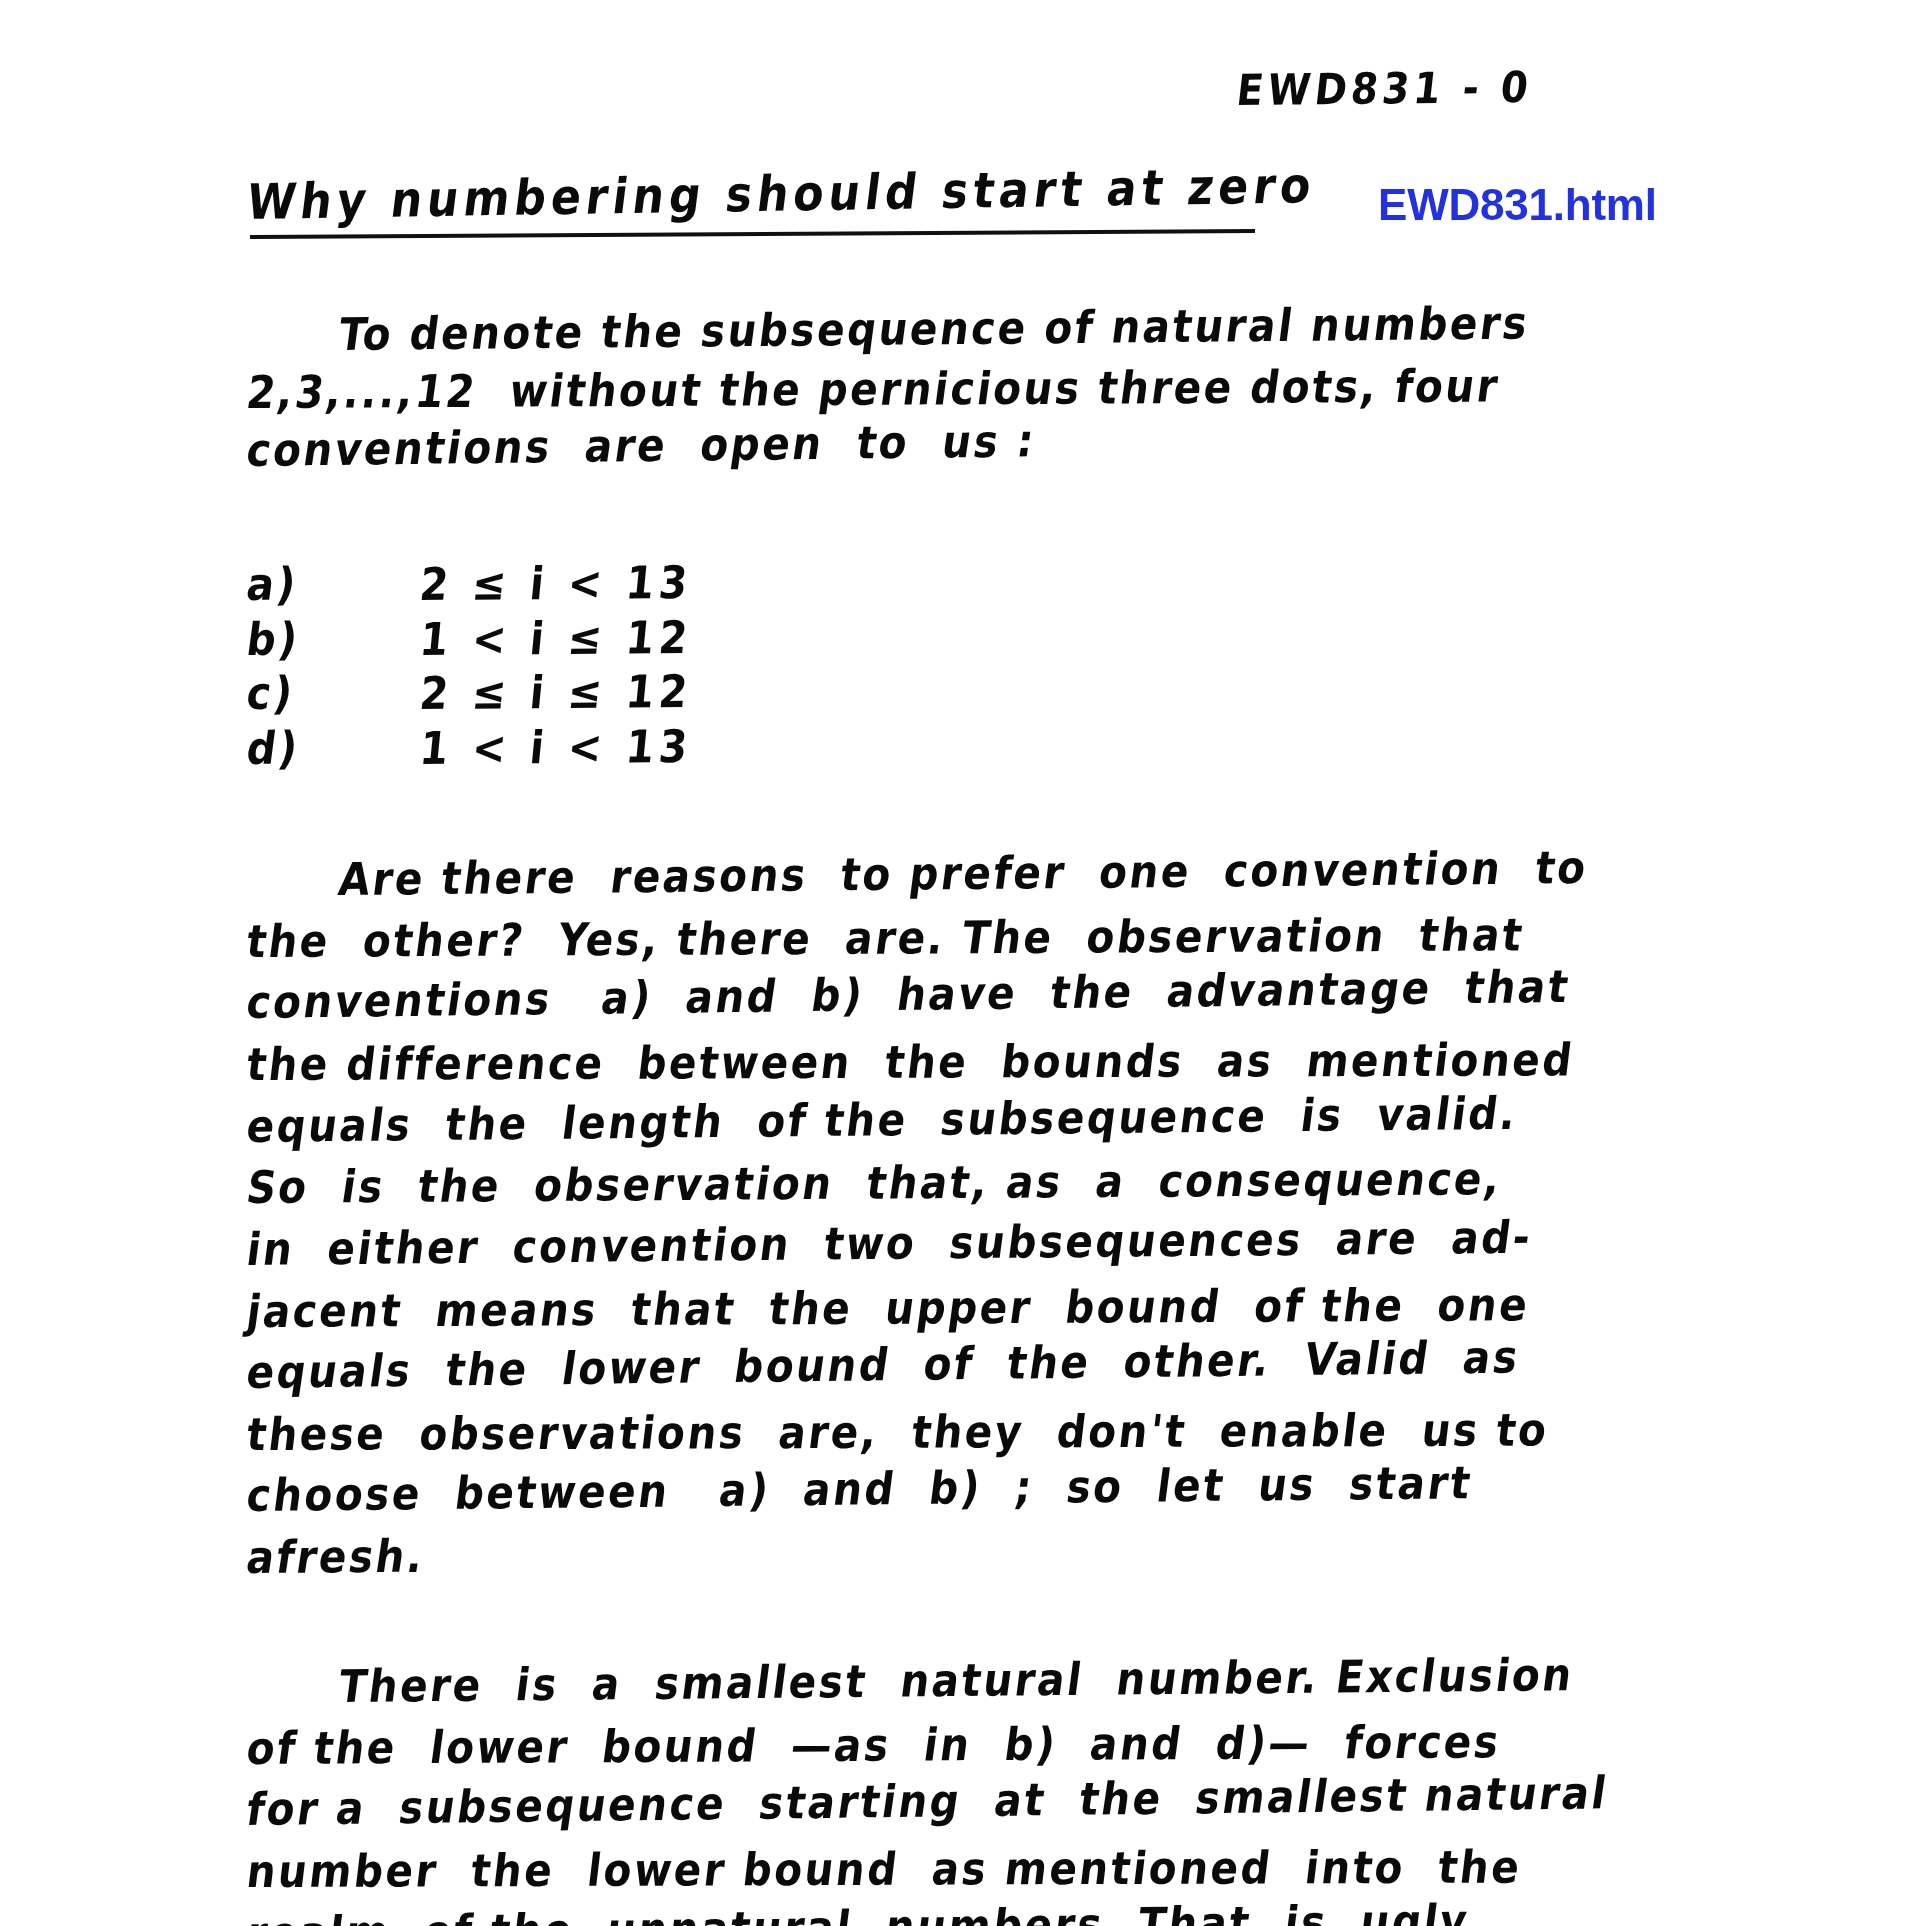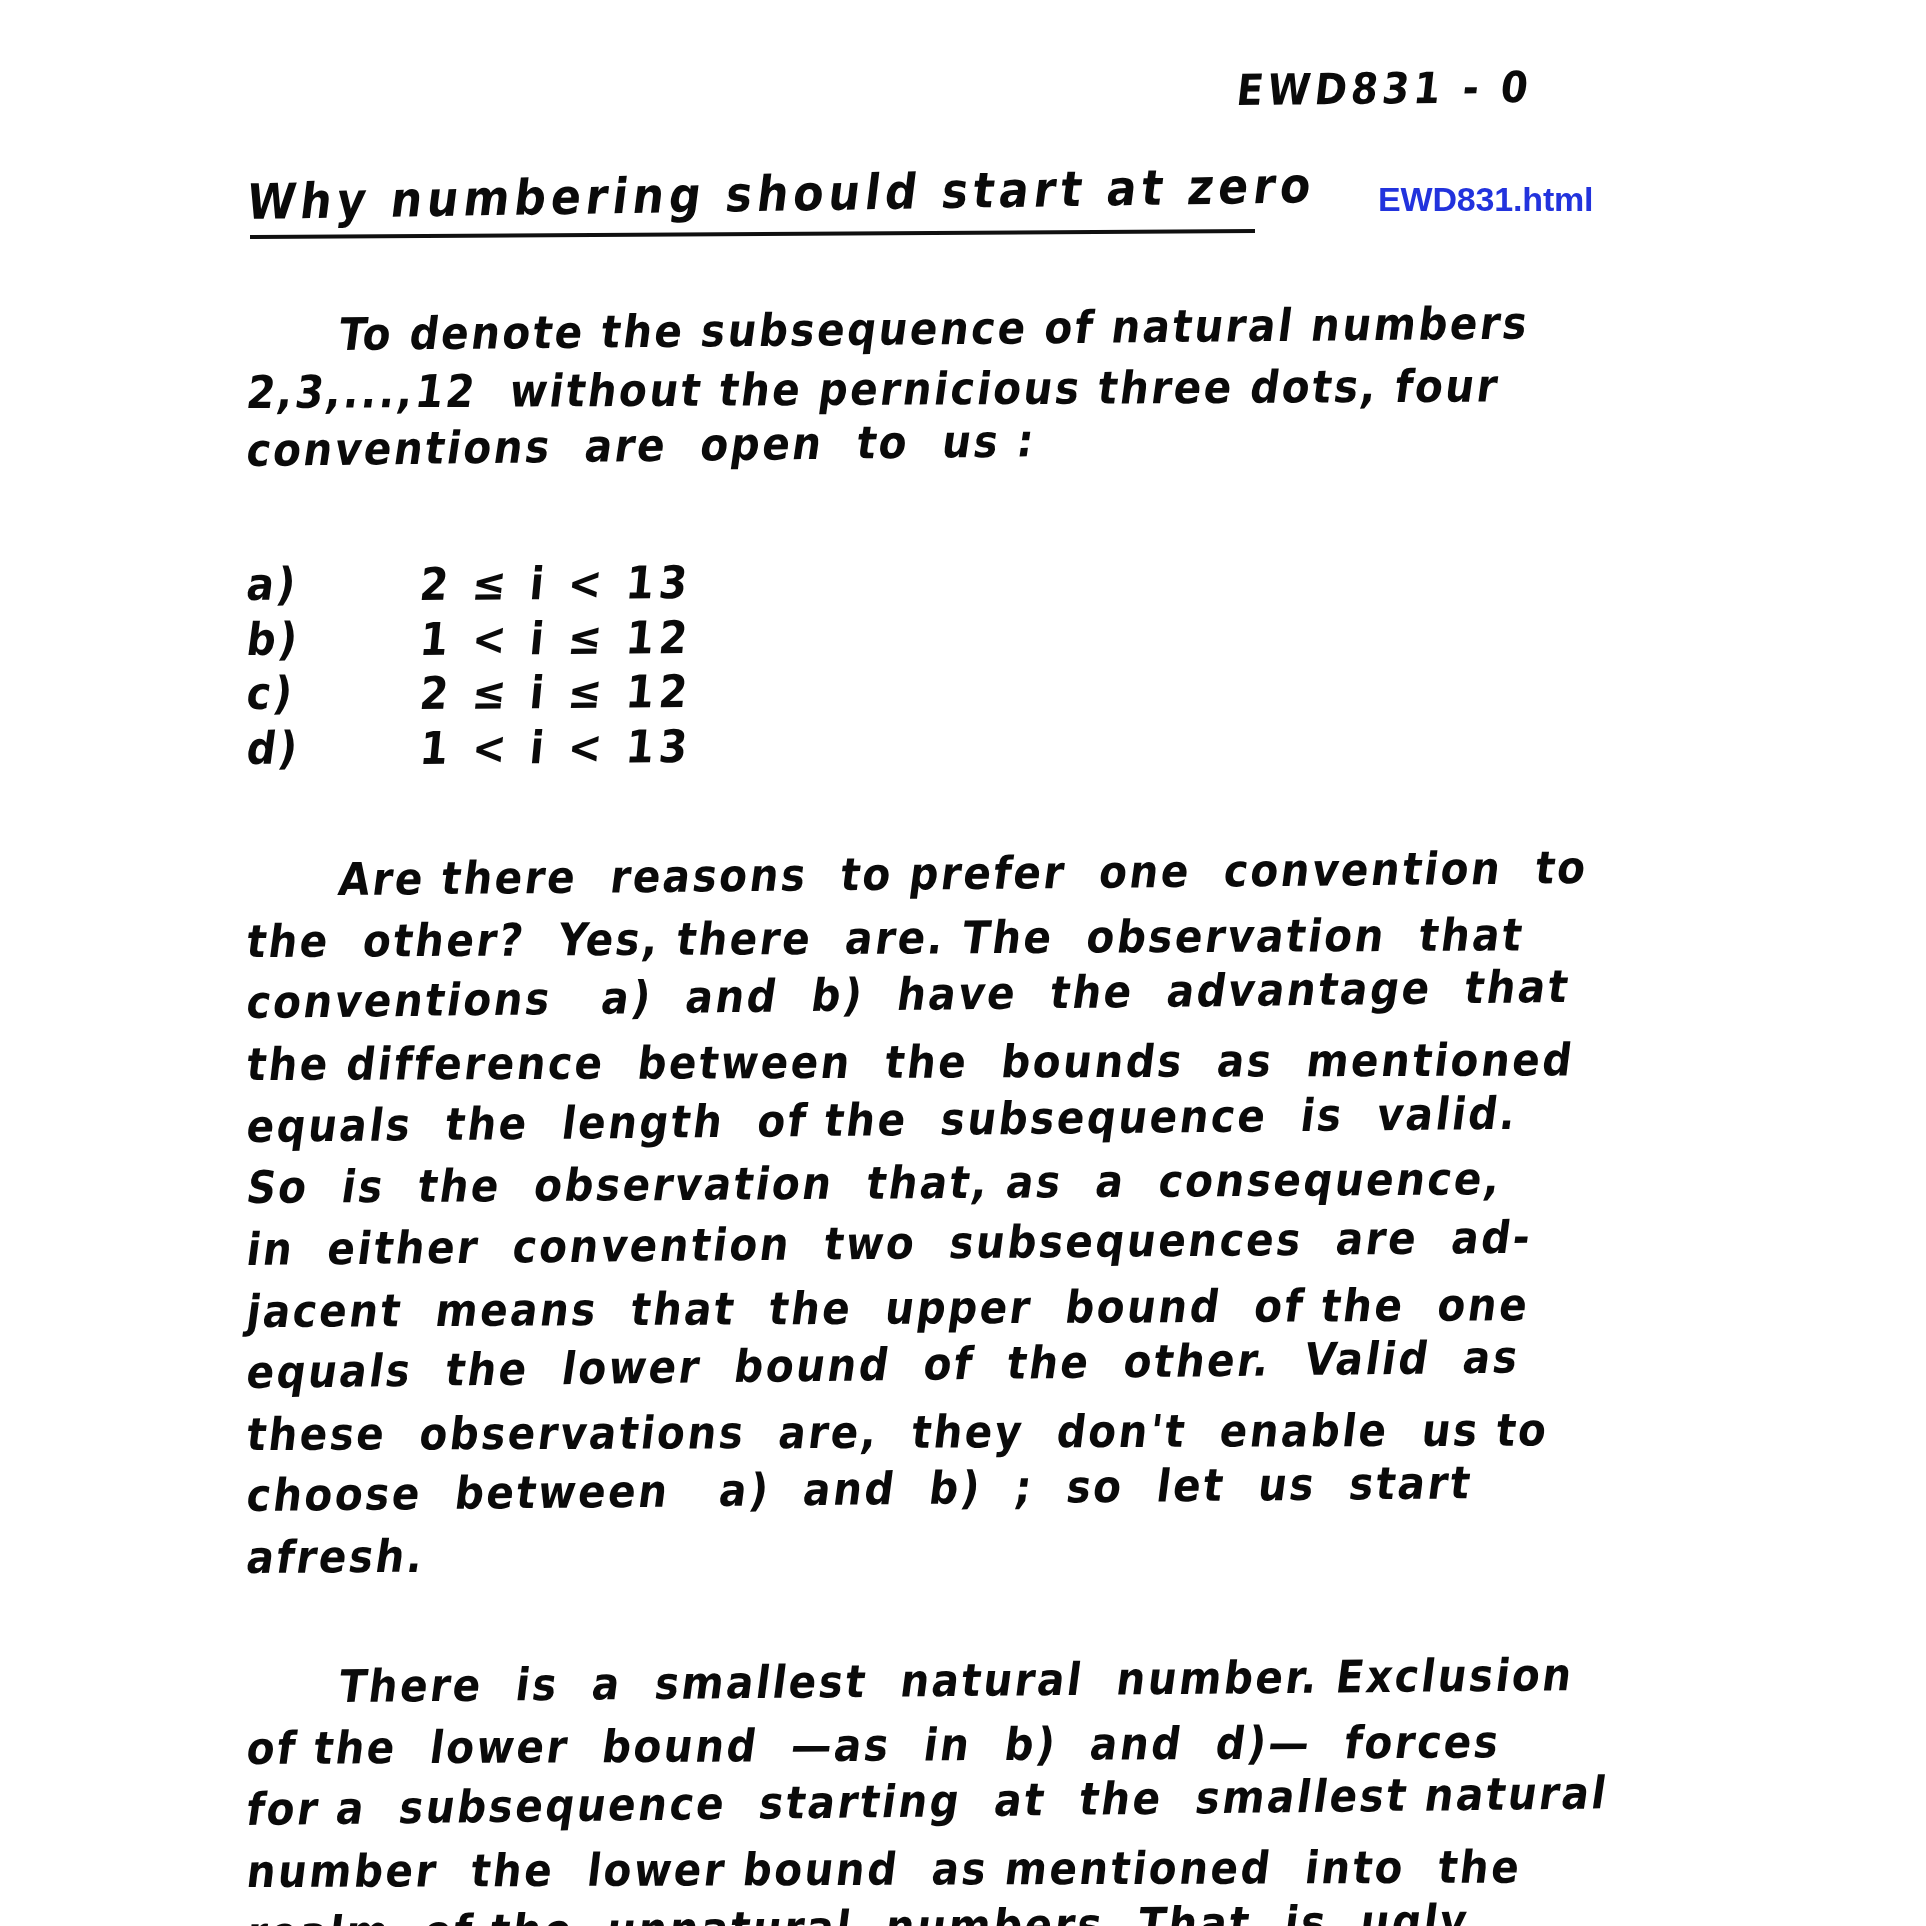--- a/index.html
+++ b/index.html
@@ -60,21 +60,21 @@
     transform: rotate(-0.35deg);
   }
 
   
   #html-link {
     position: absolute;
     left: 1378px;
     top: 180px;
     font-family: "Liberation Sans", sans-serif;
     font-weight: bold;
-    font-size: 34px;
+    font-size: 44px;
     letter-spacing: -0.005em;
     color: #2233dd;
     text-decoration: none;
     white-space: pre;
   }
 
   
   #body-text {
     position: absolute;
     left: 0;

